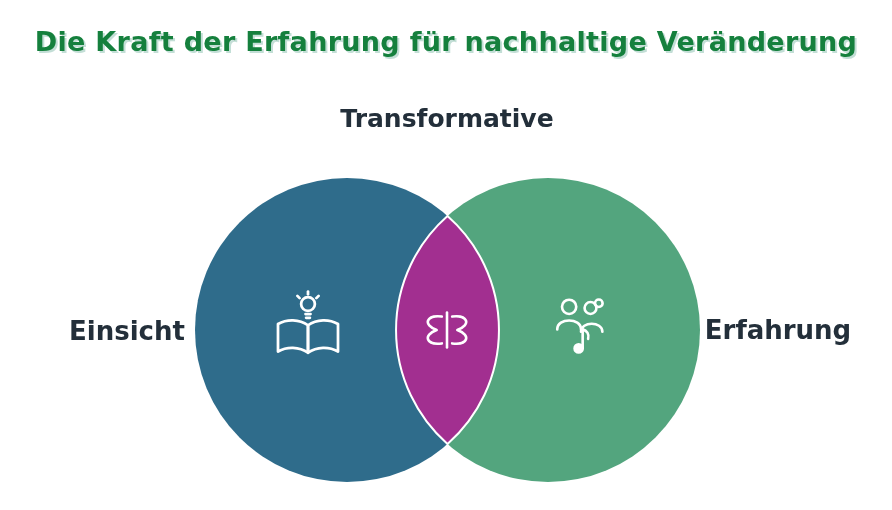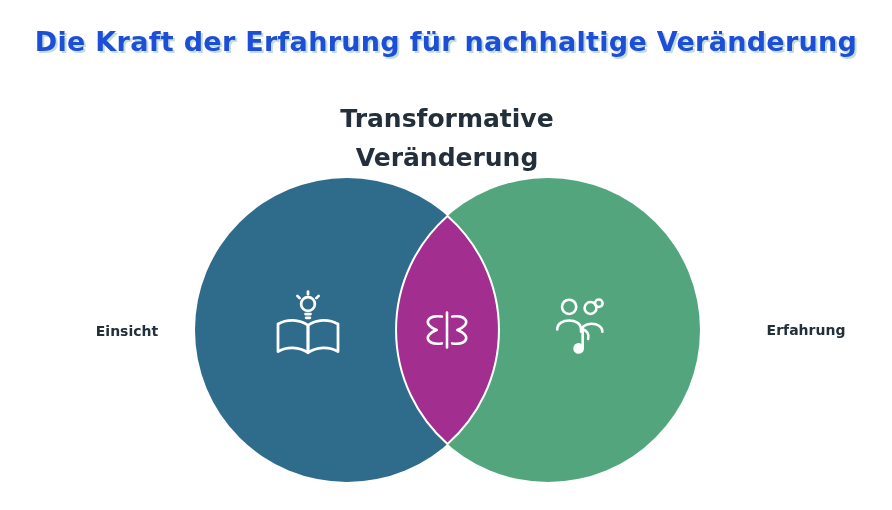--- a/index.html
+++ b/index.html
@@ -5,39 +5,39 @@
   html,body{margin:0;padding:0;}
   body{
     width:892px;height:510px;overflow:hidden;background:#ffffff;
     font-family:"DejaVu Sans","Liberation Sans",sans-serif;
   }
   .stage{position:relative;width:892px;height:510px;background:#ffffff;}
 
   .title{
     position:absolute;top:26px;left:0;width:100%;margin:0;
     text-align:center;font-size:27px;font-weight:800;letter-spacing:.3px;
-    color:#1d4ed8;
+    color:#15803d;
     text-shadow:2px 2px 0 rgba(96,168,148,.38);
   }
 
   .venn{position:absolute;left:0;top:0;width:892px;height:510px;}
 
   .center-label{
     position:absolute;top:100px;left:447px;transform:translateX(-50%);
     display:flex;flex-direction:column;text-align:center;
     font-size:25px;font-weight:700;color:#232f3a;line-height:1.55;
     white-space:nowrap;
   }
 
   .side-label{
     position:absolute;transform:translate(-50%,-50%);
-    font-size:14px;font-weight:700;color:#232f3a;white-space:nowrap;
+    font-size:26px;font-weight:700;color:#232f3a;white-space:nowrap;
   }
   .side-label.left{left:127px;top:331px;}
-  .side-label.right{left:806px;top:330px;text-align:center;}
+  .side-label.right{left:778px;top:330px;text-align:center;}
 
   .icon{position:absolute;transform:translate(-50%,-50%);}
   .icon svg{display:block;}
   .icon-left{left:308px;top:329px;}
   .icon-center{left:447px;top:330px;}
   .icon-right{left:581px;top:327px;}
 </style>
 </head>
 <body>
 
@@ -46,21 +46,20 @@
   <h1 class="title">Die Kraft der Erfahrung für nachhaltige Veränderung</h1>
 
   <svg class="venn" viewBox="0 0 892 510" xmlns="http://www.w3.org/2000/svg">
     <circle cx="347" cy="330" r="152" fill="#2F6C8B"></circle>
     <circle cx="548" cy="330" r="152" fill="#53A57E"></circle>
     <path d="M447.5 216 A152 152 0 0 1 447.5 444 A152 152 0 0 1 447.5 216 Z" stroke="#ffffff" stroke-width="2" fill="#A22F90"></path>
   </svg>
 
   <div class="center-label">
     <span>Transformative</span>
-    <span>Veränderung</span>
   </div>
 
   <div class="side-label left">Einsicht</div>
   <div class="side-label right">Erfahrung</div>
 
   <div class="icon icon-left">
     <svg width="80" height="80" viewBox="0 0 64 64" xmlns="http://www.w3.org/2000/svg">
       <g fill="none" stroke-width="2.2" stroke-linecap="round" stroke-linejoin="round" stroke="#FFFFFF">
 
         <circle cx="32" cy="12" r="5.5"></circle>

